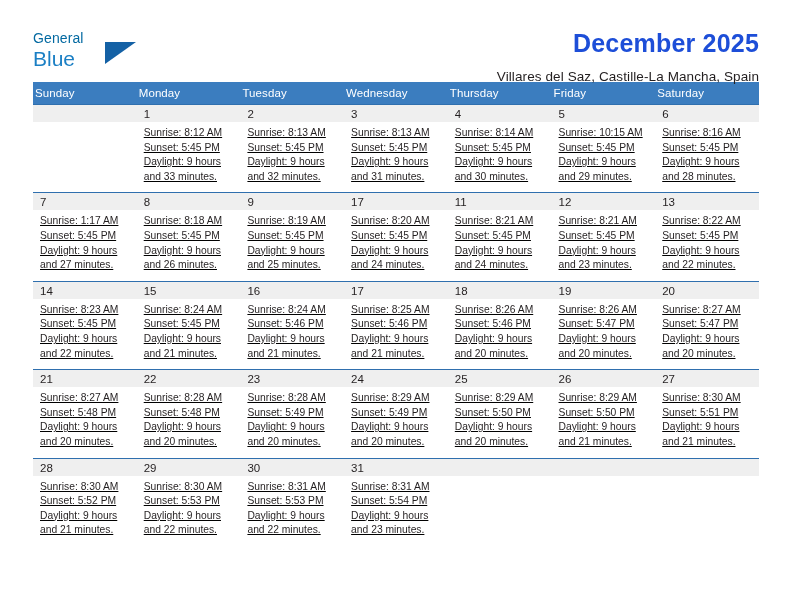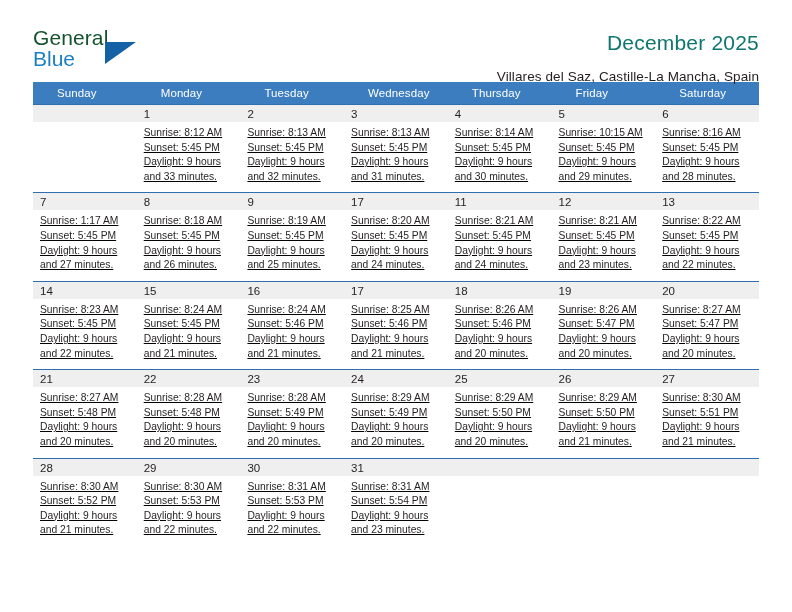--- a/index.html
+++ b/index.html
@@ -25,22 +25,22 @@
     padding-top: 26px;
     height: 78px;
   }
   .logo {
     position: relative;
     width: 150px;
     height: 52px;
     flex: 0 0 auto;
   }
   .logo-general {
-    font-size: 21px;
-    color: #14532d;
+    font-size: 14px;
+    color: #0369a1;
     letter-spacing: .1px;
     line-height: 24px;
     display: block;
   }
   .logo-blue {
     font-size: 21px;
     color: #1b7fc4;
     line-height: 24px;
     display: block;
     margin-top: -3px;
@@ -53,23 +53,23 @@
     height: 0;
     border-left: 31px solid #1461a5;
     border-bottom: 22px solid transparent;
   }
   .title-block {
     text-align: right;
     flex: 1 1 auto;
     padding-top: 1px;
   }
   .cal-title {
-    font-size: 21px;
-    color: #0f766e;
-    font-weight: normal;
+    font-size: 25px;
+    color: #1d4ed8;
+    font-weight: bold;
     line-height: 32px;
     letter-spacing: .2px;
   }
   .cal-subtitle {
     font-size: 13.5px;
     color: #231f20;
     line-height: 20px;
     margin-top: 8px;
     letter-spacing: .1px;
   }
@@ -80,21 +80,21 @@
     border-collapse: collapse;
     table-layout: fixed;
     margin-top: 4px;
   }
   .calendar th {
     background: #3b7dbf;
     color: #ffffff;
     font-size: 11.5px;
     font-weight: normal;
     text-align: left;
-    padding: 5px 0 5px 24px;
+    padding: 5px 0 5px 2px;
     height: 21px;
     letter-spacing: .1px;
   }
   .calendar td {
     width: 103.7px;
     vertical-align: top;
     padding: 0;
     border-top: 1.3px solid #2f6fae;
     background: #ffffff;
   }

